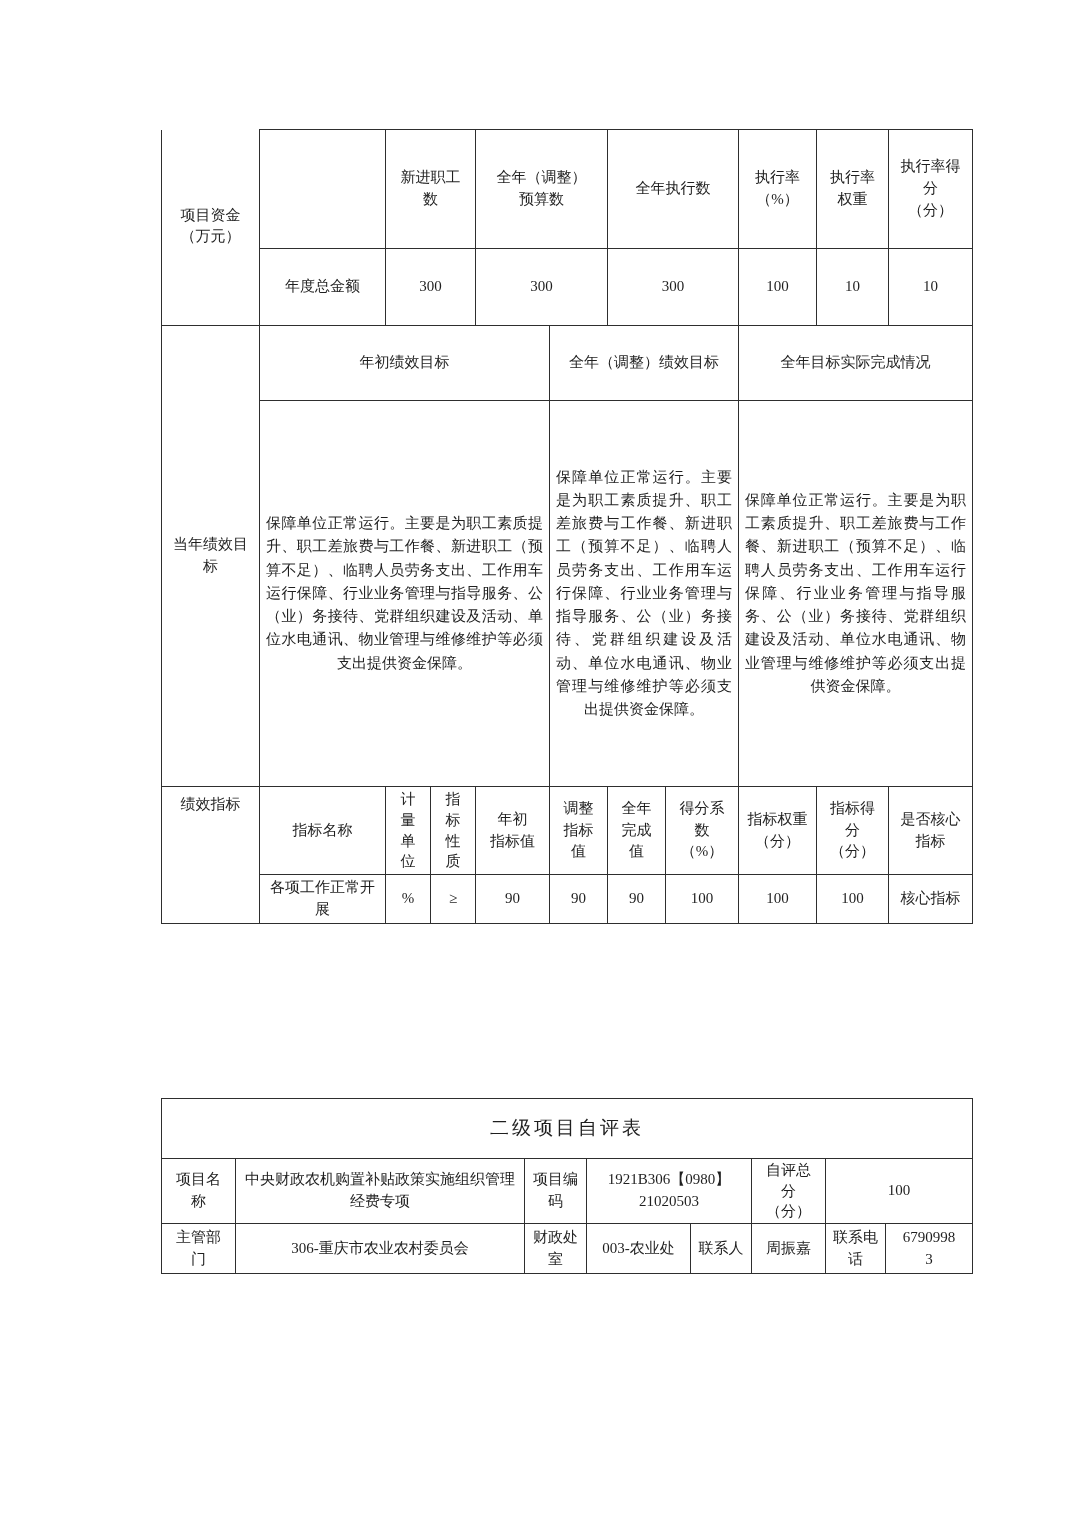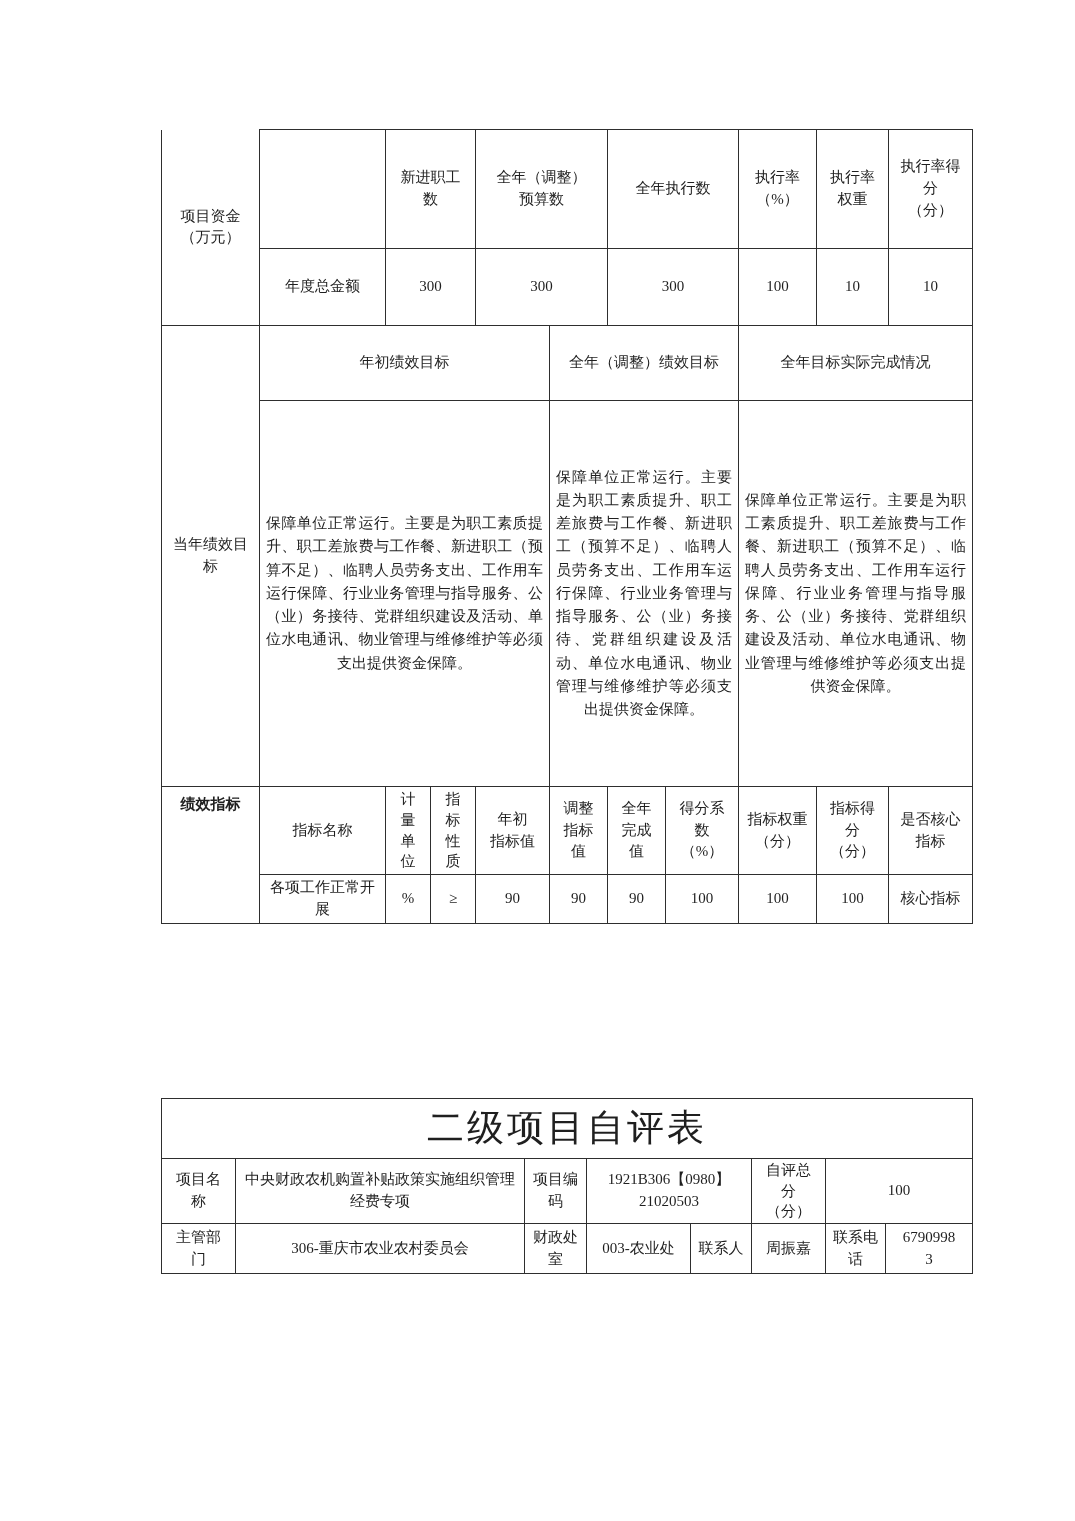--- a/index.html
+++ b/index.html
@@ -11,28 +11,28 @@
   .sheet{position:absolute;left:0;top:0;width:1075px;height:1521px;background:#fff;}
   table{border-collapse:collapse;table-layout:fixed;position:absolute;left:161px;}
   #t1{top:129px;width:812px;}
   #t2{top:1098px;width:812px;}
   td{
     border:1px solid #2e2e2e;
     text-align:center;vertical-align:middle;
     font-size:15px;line-height:1.45;font-weight:normal;
     white-space:pre-line;padding:2px 4px;overflow:hidden;
   }
-  .noTop{border-top:none;}
-  .vtop{vertical-align:top;padding-top:7px;font-weight:bold;}
+  .noTop{border-top:none;font-family:Liberation Mono, monospace;}
+  .vtop{vertical-align:top;padding-top:7px;}
   .para{
     text-align:justify;text-align-last:center;
     padding:16px 6px;line-height:1.55;
   }
   .tight{line-height:1.38;padding:1px 2px;}
-  .title-cell{font-size:37px;letter-spacing:3px;line-height:1.2;}
+  .title-cell{font-size:19px;letter-spacing:3px;line-height:1.2;}
   .phone{padding:1px 10px;}
 </style>
 </head>
 <body>
 
 <div class="sheet">
 
   <table id="t1">
     <colgroup>
       <col style="width:98px">

